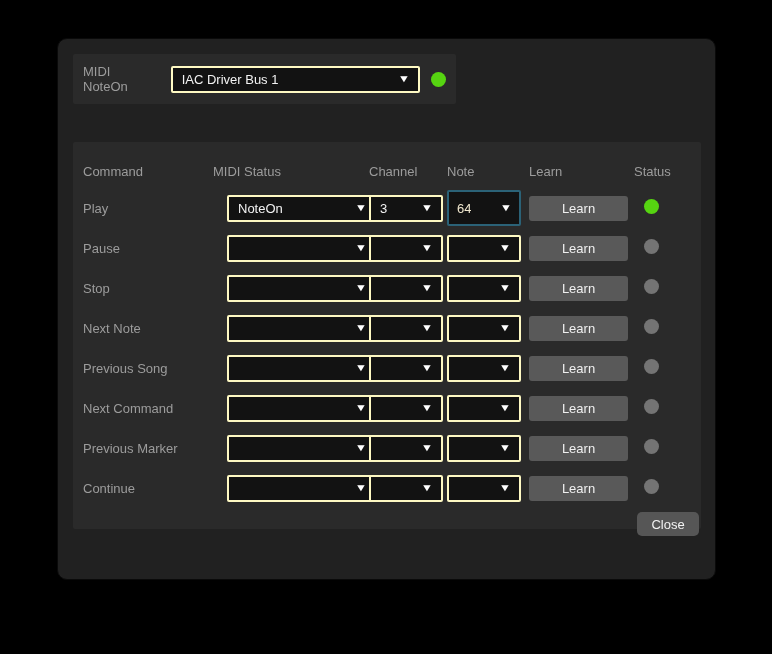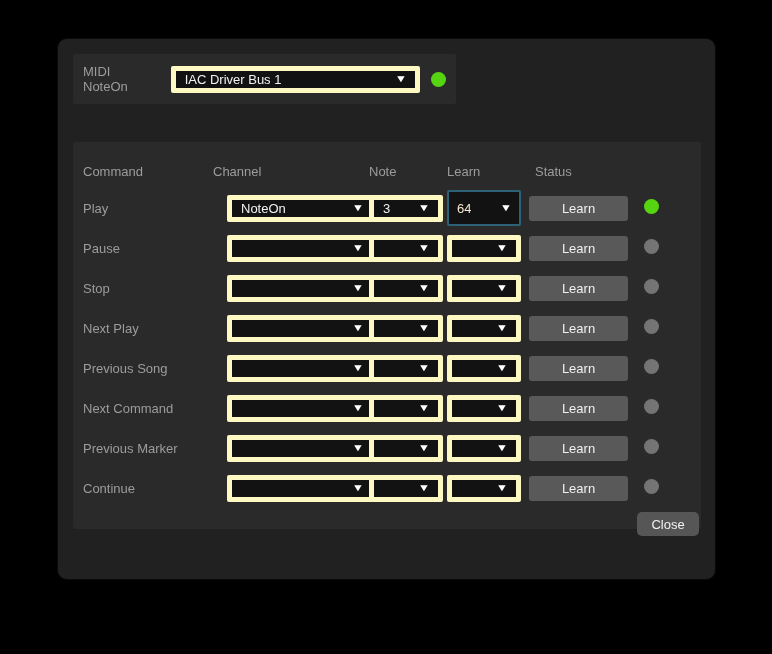--- a/index.html
+++ b/index.html
@@ -29,21 +29,21 @@
   .panel{background:#2a2a2a;border-radius:2px;}
 
   .source-panel{
     position:absolute;left:15px;top:15px;width:383px;height:50px;
     display:flex;align-items:center;padding:0 10px;box-sizing:border-box;
   }
   .label{font-size:13px;color:#9c9c9c;}
   .dropdown{
     background:#121212;height:27px;border-radius:2px;box-sizing:border-box;
     display:flex;align-items:center;justify-content:space-between;
-    padding:0 9px;cursor:default;border:5px solid #fef9c3;
+    padding:0 9px;cursor:default;border:2px solid #fef9c3;
   }
   .dd-value{font-size:13px;color:#f2f2f2;white-space:nowrap;overflow:hidden;}
   .dd-arrow{color:#ffffff;font-size:10px;line-height:1;transform:scaleX(1.25);margin-left:6px;}
   .source-dd{width:250px;margin-left:12px;}
   .dot{width:15px;height:15px;border-radius:50%;display:inline-block;}
   .source-panel .dot{margin-left:11px;}
 
   .table-panel{
     position:absolute;left:15px;top:103px;width:628px;height:387px;
     padding:12px 10px;box-sizing:border-box;
@@ -87,20 +87,21 @@
       <div class="dropdown source-dd">
         <span class="dd-value">IAC Driver Bus 1</span>
         <span class="dd-arrow">▼</span>
       </div>
       <span class="dot" id="source-dot" style="background: rgb(86, 212, 17);"></span>
     </div>
 
     <div class="panel table-panel">
       <div class="grid-row header-row">
         <span class="header-cell">Command</span>
+        <span class="header-cell">MIDI Status</span>
         <span class="header-cell">Channel</span>
         <span class="header-cell">Note</span>
         <span class="header-cell">Learn</span>
         <span class="header-cell status-h">Status</span>
       </div>
       <div id="rows">
   <div class="grid-row cmd-row">
     <span class="cmd-label">Play</span>
     <div>
       <div class="dropdown dd-status">
@@ -166,21 +167,21 @@
       <div class="dropdown dd-note">
         <span class="dd-value"></span>
         <span class="dd-arrow">▼</span>
       </div>
     </div>
     <button class="learn-btn">Learn</button>
     <div class="status-cell"><span class="dot" style="background: rgb(116, 116, 116);"></span></div>
   </div>
 
   <div class="grid-row cmd-row">
-    <span class="cmd-label">Next Play</span>
+    <span class="cmd-label">Next Note</span>
     <div>
       <div class="dropdown dd-status">
         <span class="dd-value"></span>
         <span class="dd-arrow">▼</span>
       </div>
     </div>
     <div>
       <div class="dropdown dd-channel">
         <span class="dd-value"></span>
         <span class="dd-arrow">▼</span>

